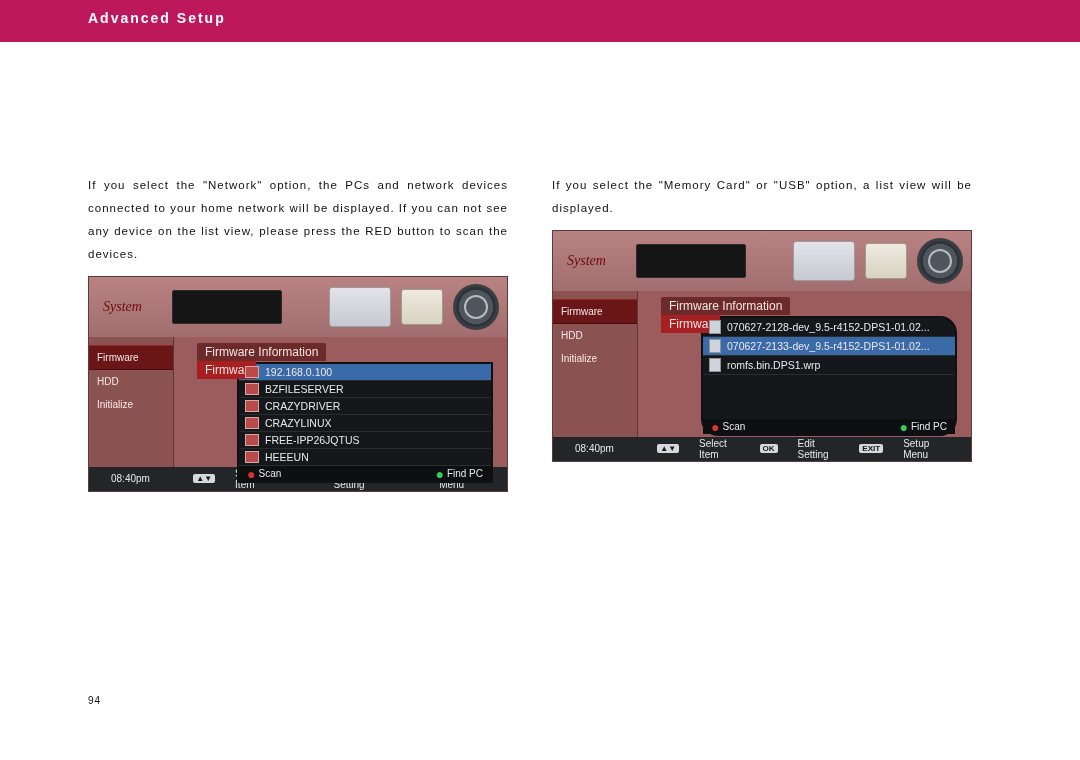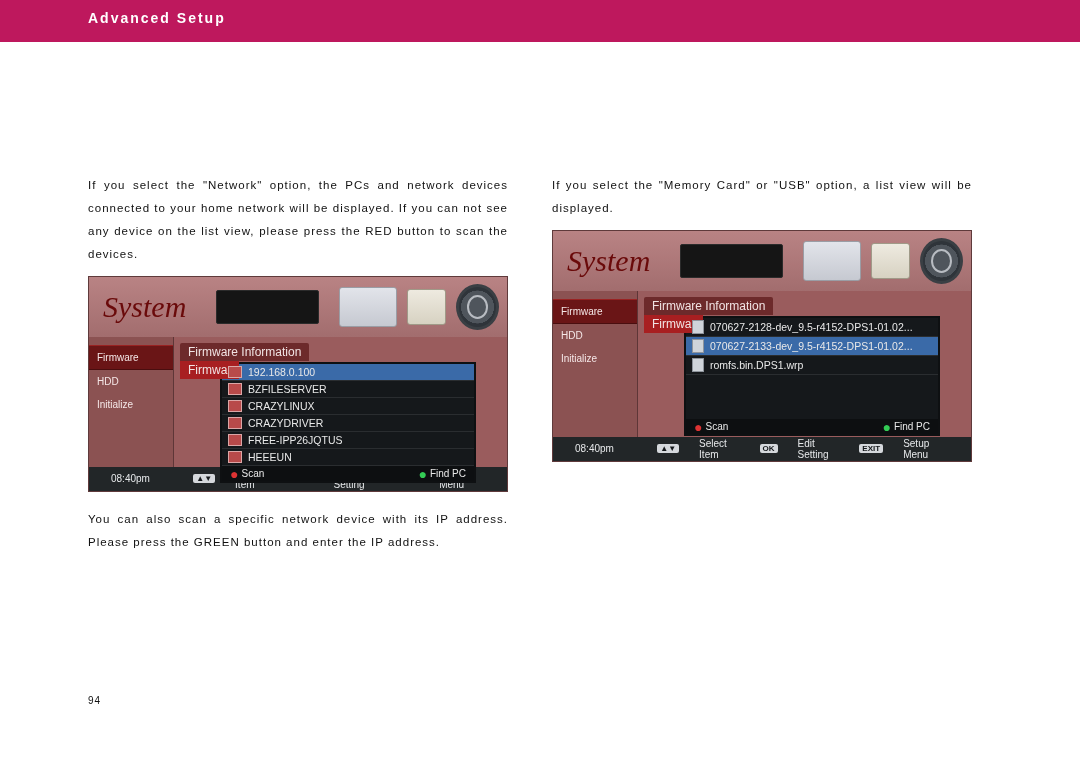--- a/index.html
+++ b/index.html
@@ -63,21 +63,21 @@
     height: 60px;
     background: linear-gradient(#b98384, #a26d6e);
     display: flex;
     align-items: center;
     padding: 0 8px;
     gap: 10px;
   }
   .system-script {
     font-family: "Brush Script MT", cursive;
     color: #6a0a0a;
-    font-size: 30px;
+    font-size: 14px;
     font-style: italic;
     margin-left: 6px;
     margin-right: 20px;
   }
   .device-img {
     width: 108px;
     height: 32px;
     background: #151515;
     border: 1px solid #2b2b2b;
     border-radius: 2px;
@@ -104,20 +104,21 @@
   }
   .icon-gear::after {
     content:"";
     position:absolute; inset:8px;
     border: 2px solid #b8bcc2;
     border-radius:50%;
   }
   .shot-body {
     display: flex;
     height: calc(100% - 60px - 24px);
+    gap: 17px;
   }
   .sidebar {
     width: 84px;
     background: #8b5252;
     border-right: 1px solid #5e3637;
     padding-top: 8px;
   }
   .side-item {
     font-size: 10px;
     color: #f5e7e7;
@@ -254,25 +255,25 @@
             <div class="row sel">
                 <span class="pc-ico"></span>
                 <span>192.168.0.100</span>
               </div>
             <div class="row">
                 <span class="pc-ico"></span>
                 <span>BZFILESERVER</span>
               </div>
             <div class="row">
                 <span class="pc-ico"></span>
+                <span>CRAZYDRIVER</span>
+              </div>
+            <div class="row">
+                <span class="pc-ico"></span>
                 <span>CRAZYLINUX</span>
-              </div>
-            <div class="row">
-                <span class="pc-ico"></span>
-                <span>CRAZYDRIVER</span>
               </div>
             <div class="row">
                 <span class="pc-ico"></span>
                 <span>FREE-IPP26JQTUS</span>
               </div>
             <div class="row">
                 <span class="pc-ico"></span>
                 <span>HEEEUN</span>
               </div>
             <div class="listbox-footer">
@@ -292,21 +293,20 @@
             <span class="kbd">OK</span>
             <span>Edit Setting</span>
           </span>
         <span class="ff-item">
             <span class="kbd">EXIT</span>
             <span>Setup Menu</span>
           </span>
       </div>
     </div>
 
-    <p class="para" style="margin-top:16px">You can also scan a specific network device with its IP address. Please press the GREEN button and enter the IP address.</p>
   </div>
 
   <div class="col">
     <p class="para">If you select the "Memory Card" or "USB" option, a list view will be displayed.</p>
 
     <div class="shot shot-short">
       <div class="shot-topbar">
         <span class="system-script">System</span>
         <div class="device-img"></div>
         <div style="flex:1"></div>
@@ -320,21 +320,21 @@
           <div class="side-item">HDD</div>
           <div class="side-item">Initialize</div>
         </div>
         <div class="main-area">
           <div class="tab-row">
             <span class="hdr">Firmware Information</span>
           </div>
           <div class="tab-row">
             <span class="tab-act">Firmwar</span>
           </div>
-          <div class="listbox" style="margin-top:-17px;">
+          <div class="listbox" style="margin-top:-17px;border-radius:17px;">
             <div class="row">
                 <span class="file-ico"></span>
                 <span>070627-2128-dev_9.5-r4152-DPS1-01.02...</span>
               </div>
             <div class="row sel">
                 <span class="file-ico"></span>
                 <span>070627-2133-dev_9.5-r4152-DPS1-01.02...</span>
               </div>
             <div class="row">
                 <span class="file-ico"></span>

